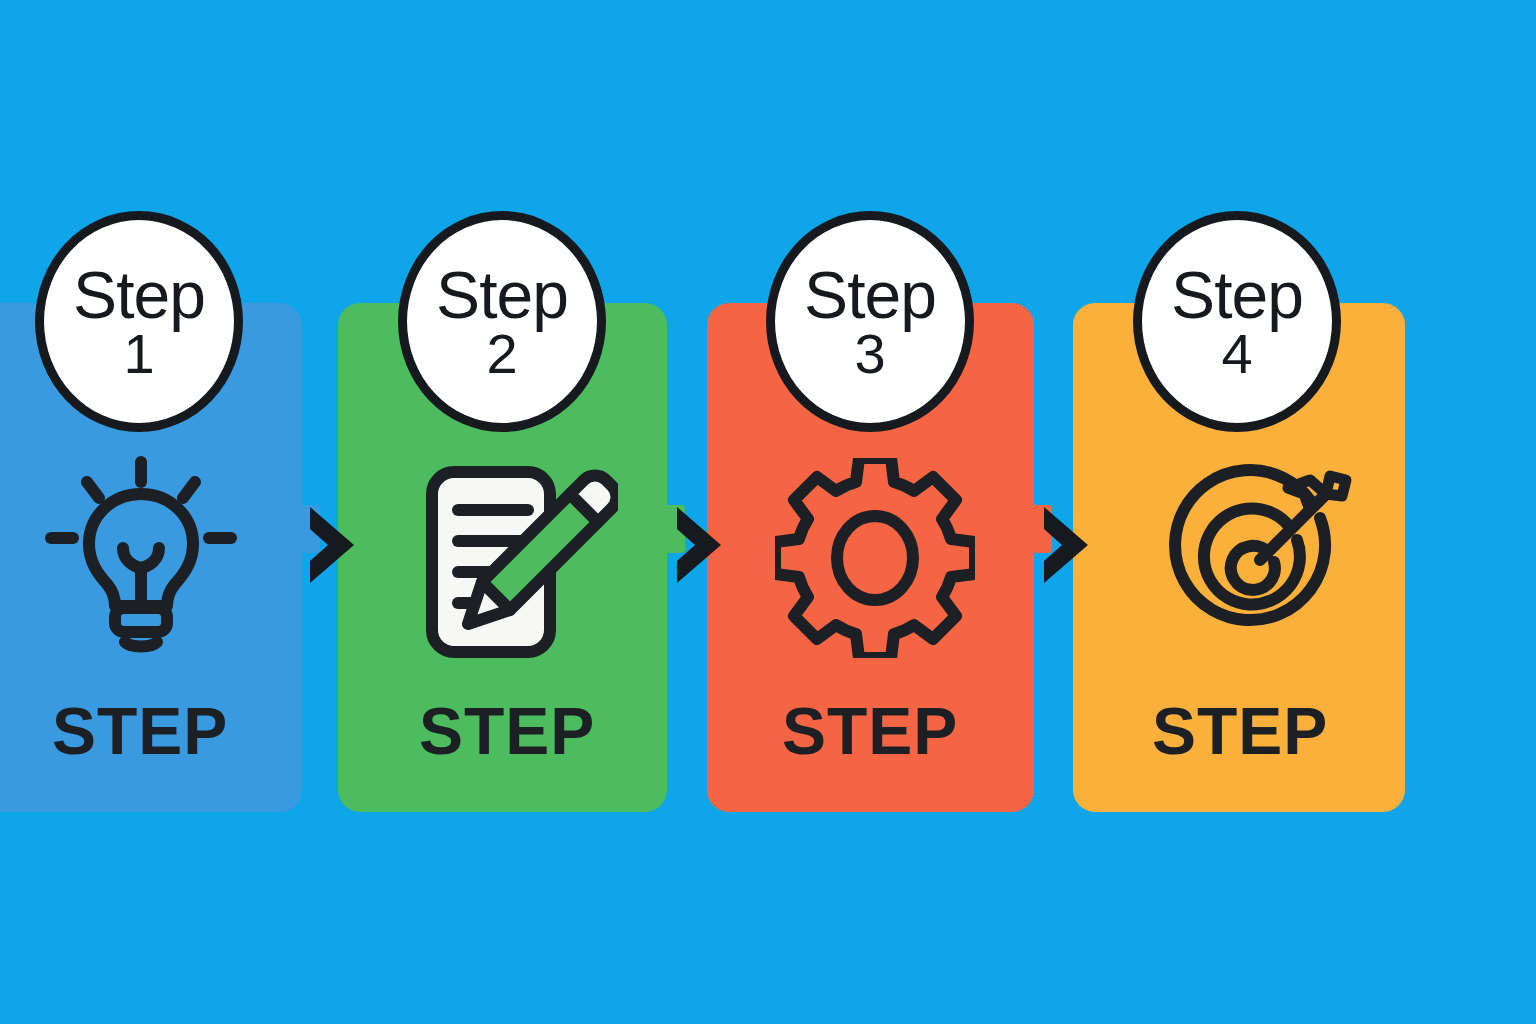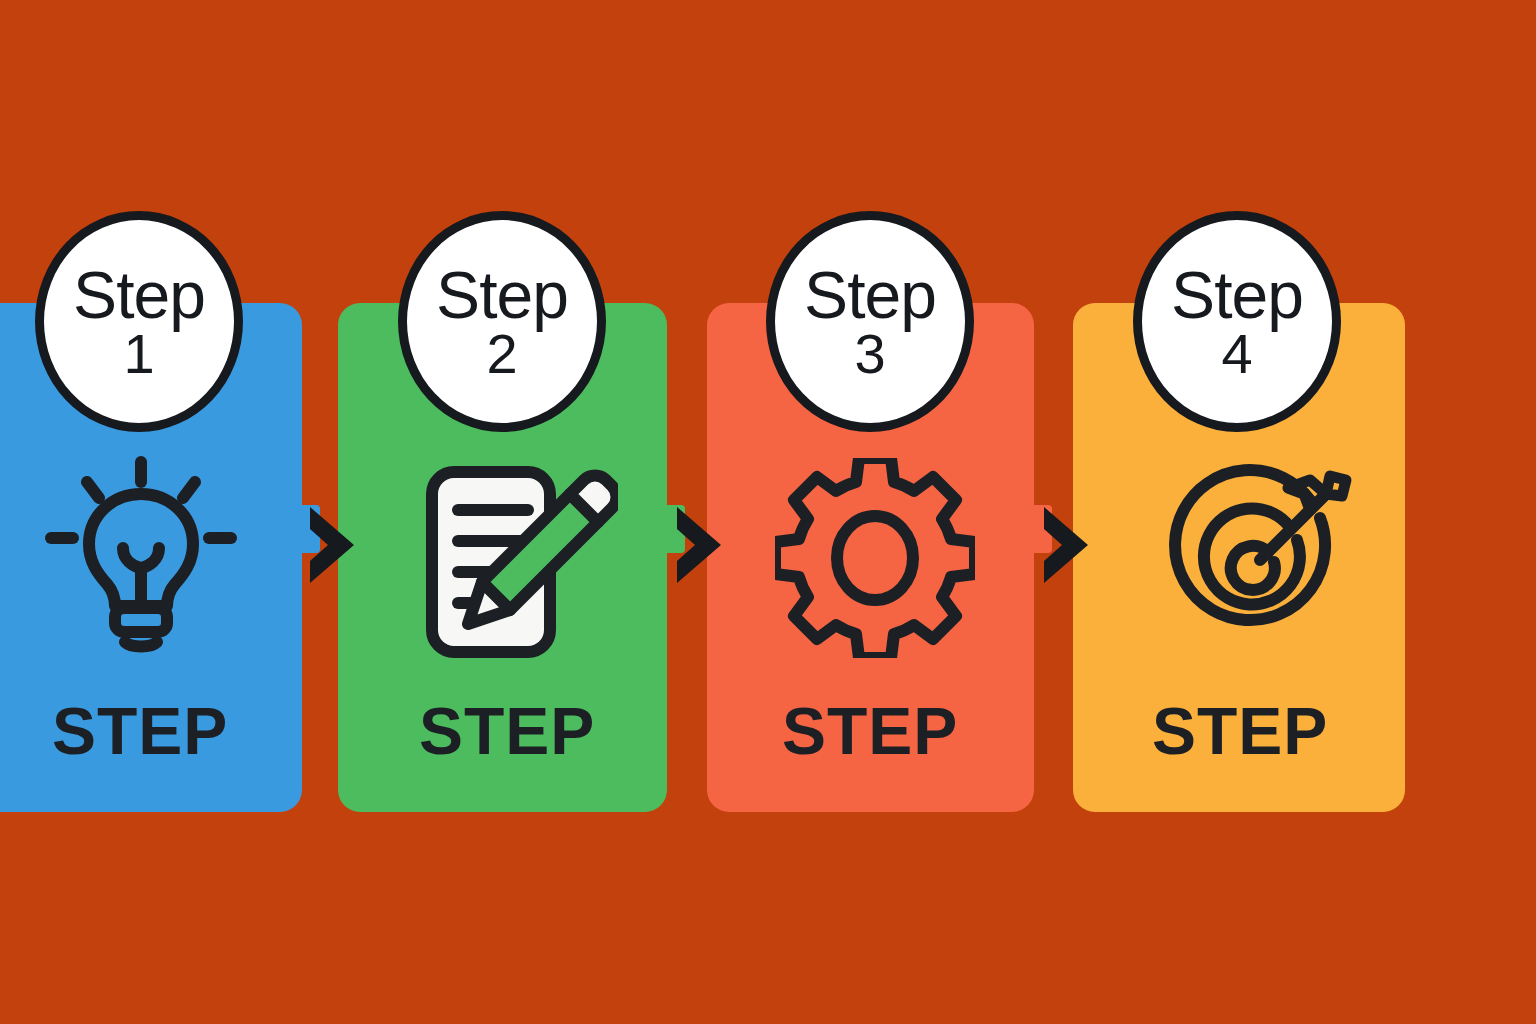--- a/index.html
+++ b/index.html
@@ -109,21 +109,21 @@
     line-height: 1;
   }
   .sl0 { left: 52px;   top: 698px; }
   .sl1 { left: 419px;  top: 698px; }
   .sl2 { left: 782px;  top: 698px; }
   .sl3 { left: 1152px; top: 698px; }
 </style>
 </head>
 <body>
 
-<div id="stage" style="background: #c2410c;">
+<div id="stage" style="background: #0ea5e9;">
 
   <div class="panel p0" style="background: rgb(58, 154, 224);">
     <div class="panel-tab" style="background: rgb(58, 154, 224);"></div>
   </div>
   <div class="panel p1" style="background: rgb(76, 188, 95);">
     <div class="panel-tab" style="background: rgb(76, 188, 95);"></div>
   </div>
   <div class="panel p2" style="background: rgb(245, 100, 67);">
     <div class="panel-tab" style="background: rgb(245, 100, 67);"></div>
   </div>

